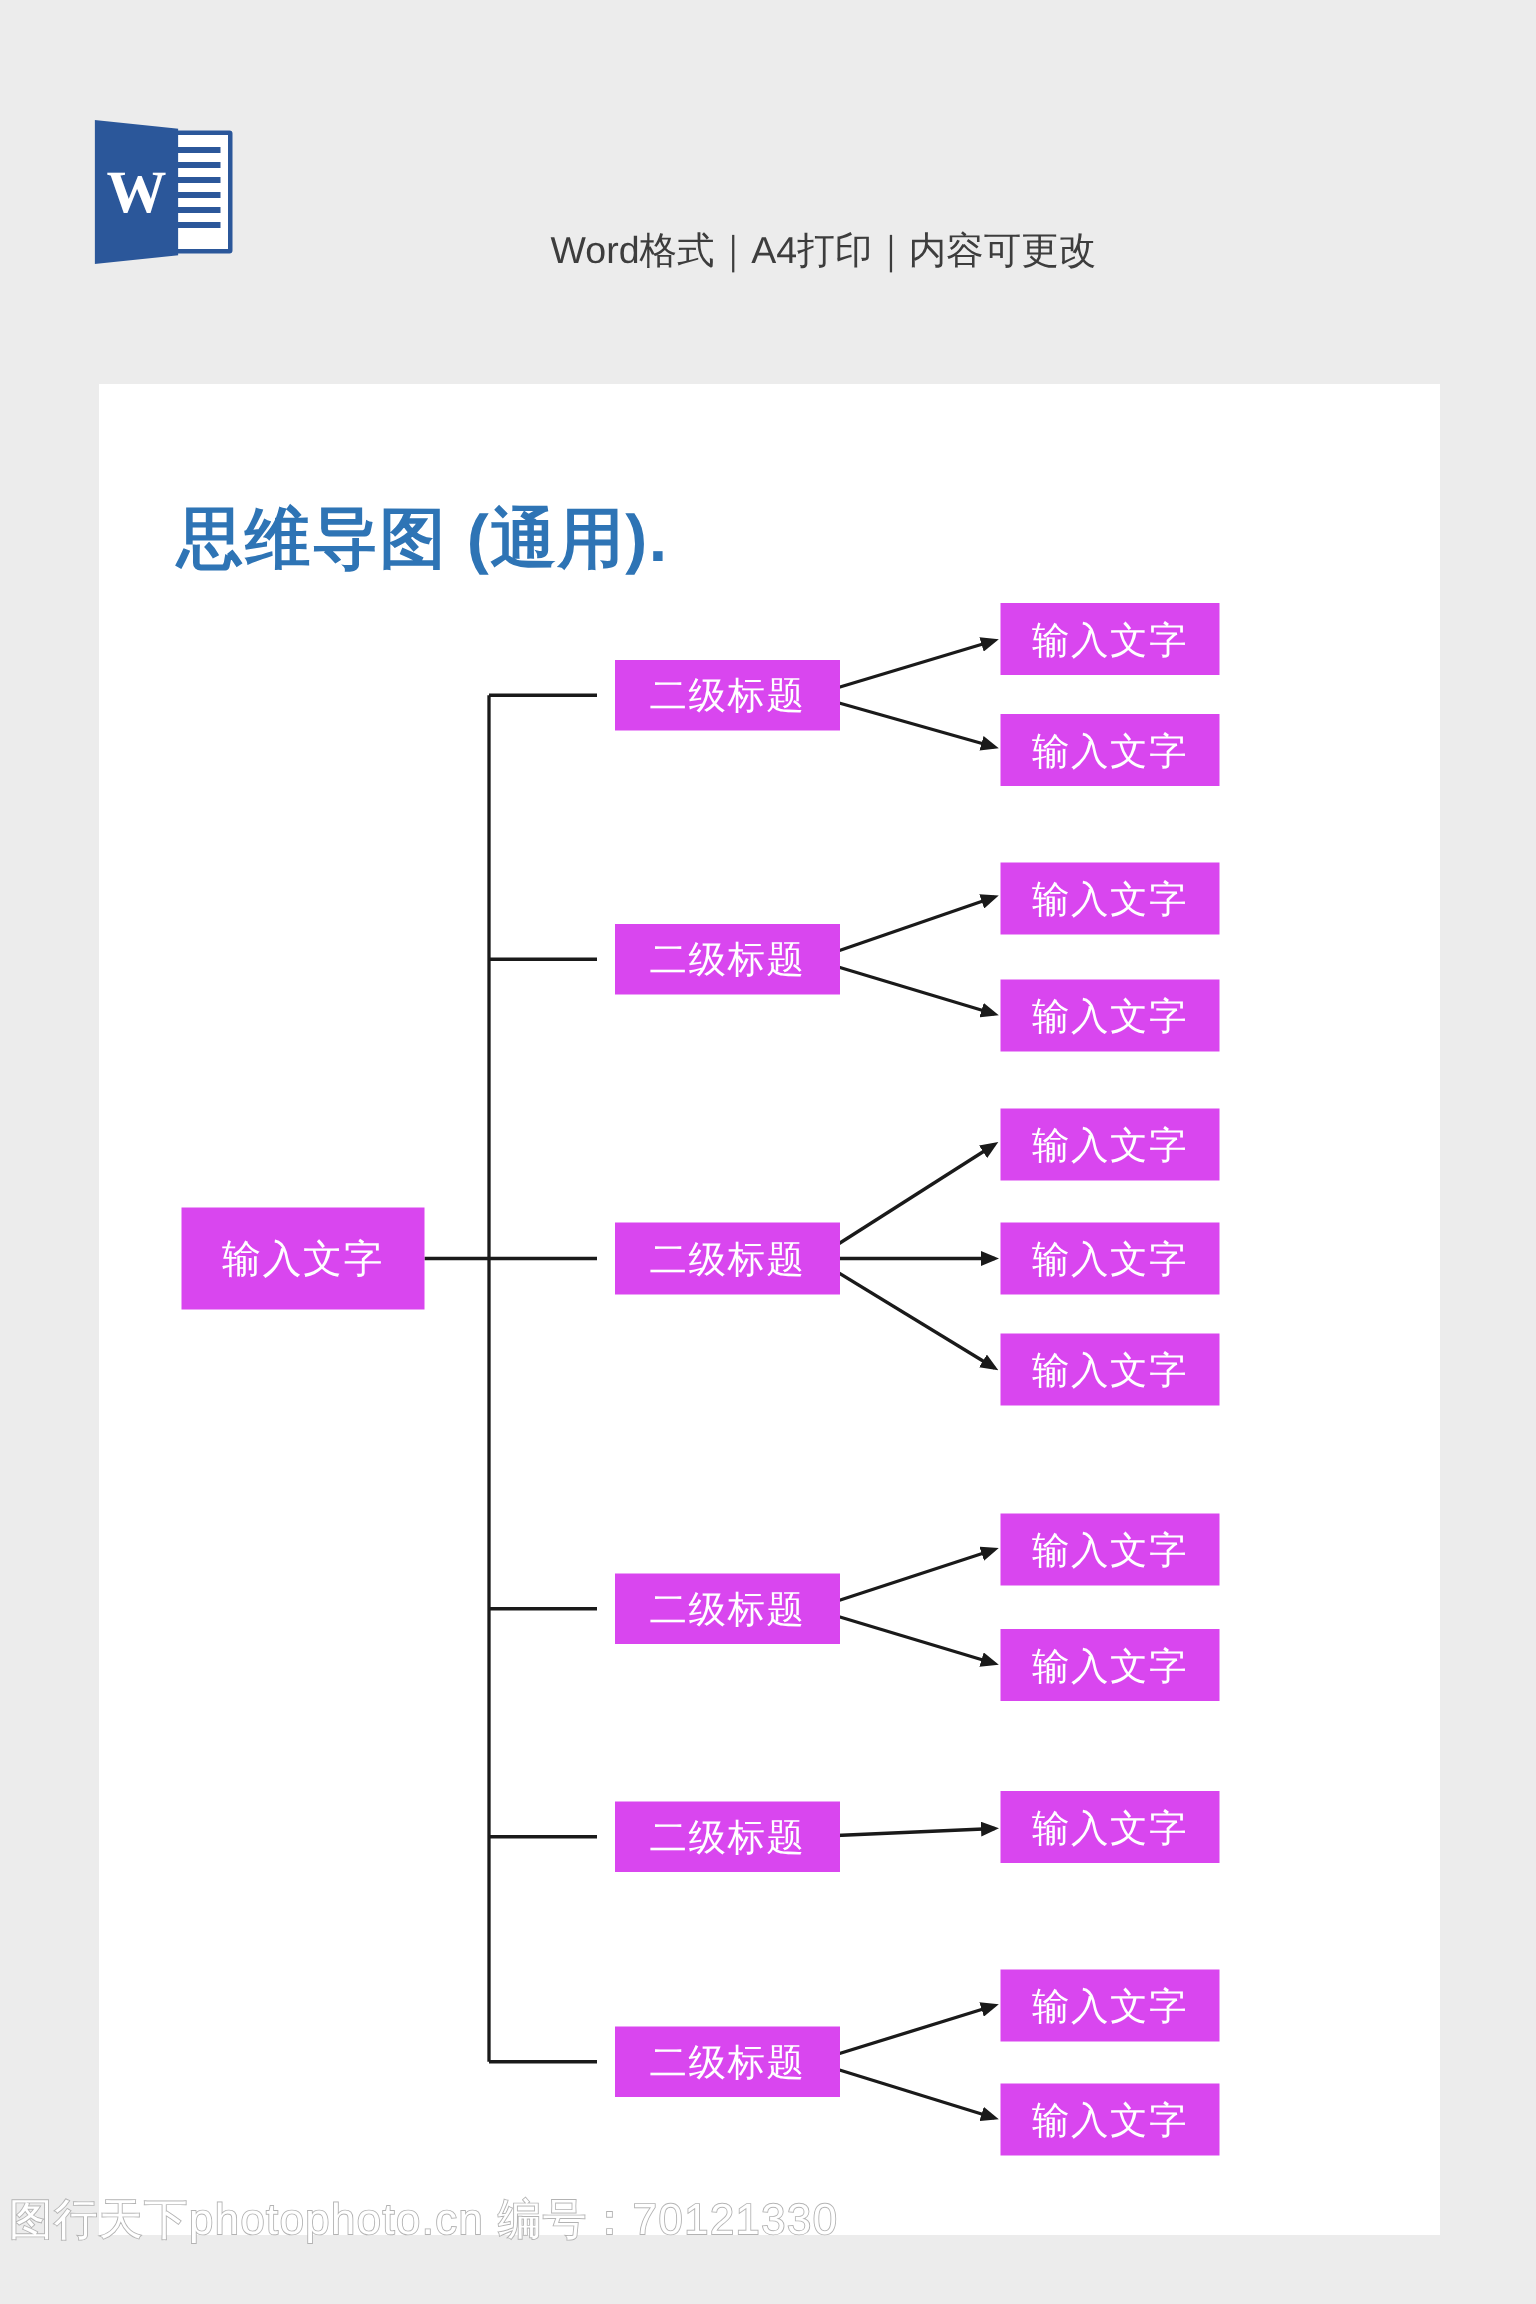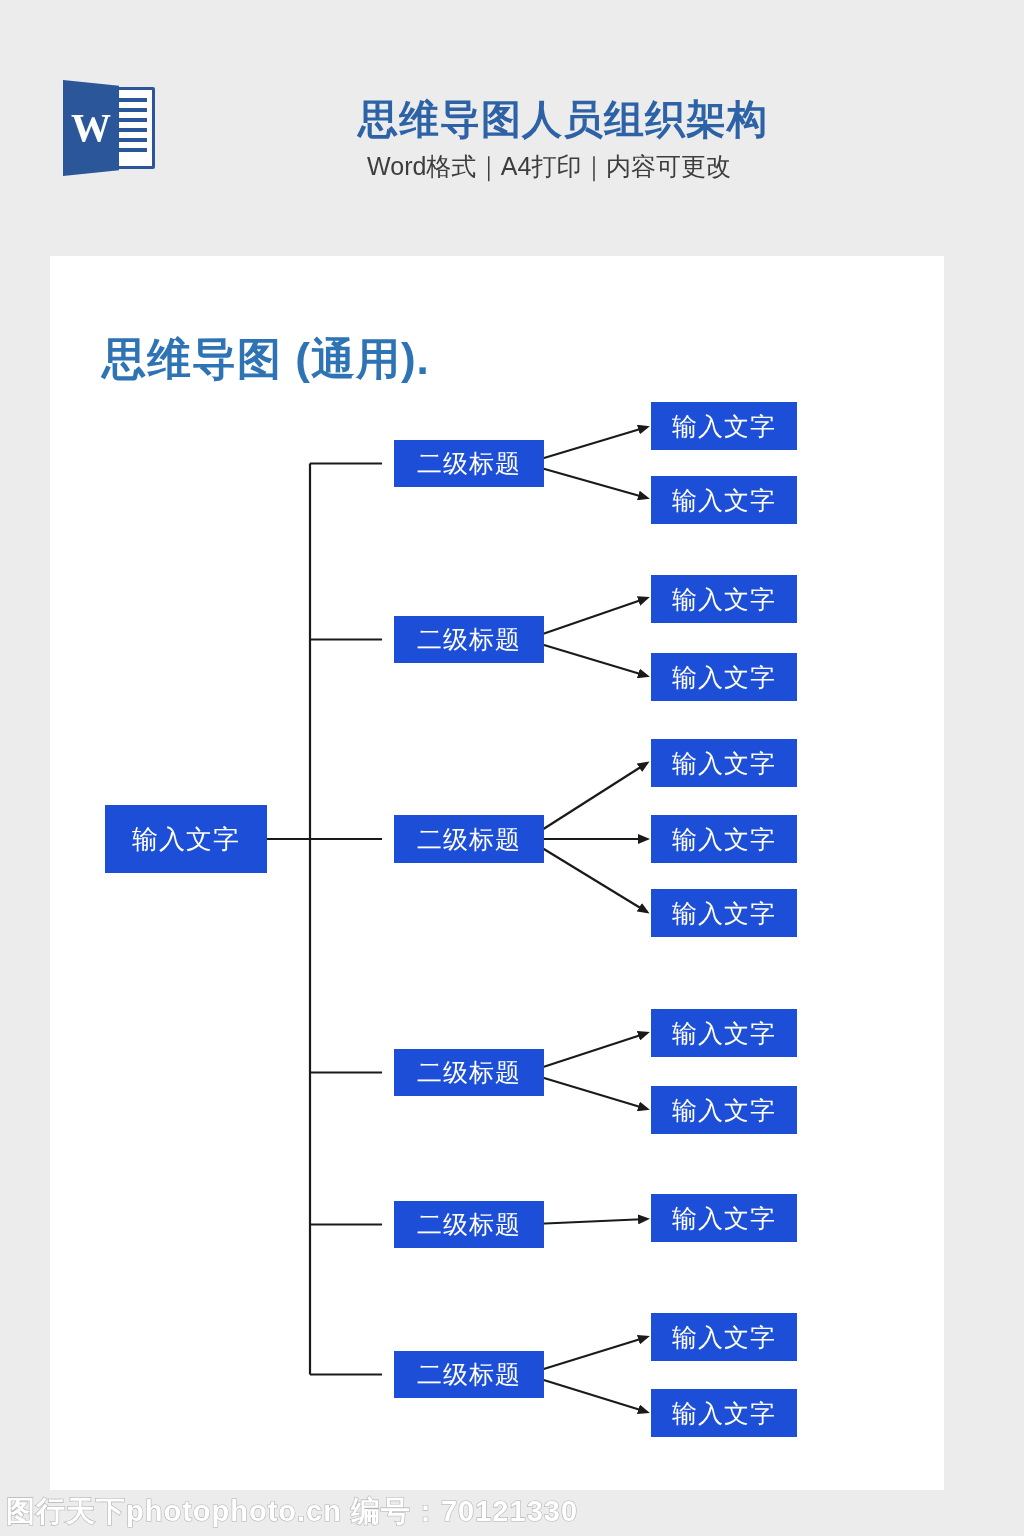--- a/index.html
+++ b/index.html
@@ -40,63 +40,62 @@
     font-size: 40px; font-weight: bold; color: #2d63a6; letter-spacing: 1px;
   }
   .header-subtitle {
     position: absolute; left: 0; right: 0; top: 150px;
     padding-left: 74px; text-align: center;
     font-size: 25px; color: #3d3d3d;
   }
 
   
   .page {
-    position: absolute; left: 50px; top: 256px; width: 894px; height: 1234px;
+    position: absolute; left: 66px; top: 256px; width: 894px; height: 1234px;
     background: #ffffff;
   }
   .page-heading {
     position: absolute; left: 52px; top: 74px;
     font-size: 44px; font-weight: bold; color: #2e74b5; letter-spacing: 1px;
   }
 
   
   .connectors { position: absolute; inset: 0; width: 894px; height: 1234px; }
   .node {
-    position: absolute; background: #1d4ed8; color: #ffffff;
+    position: absolute; background: #d946ef; color: #ffffff;
     display: flex; align-items: center; justify-content: center;
     font-size: 25px; letter-spacing: 1px;
   }
   .node.root  { left: 55px;  width: 162px; height: 68px; font-size: 26px; }
   .node.lvl2  { left: 332px; width: 150px; height: 47px; margin-left: 12px; }
   .node.child { left: 601px; width: 146px; height: 48px; }
 
   
   .watermark {
-    position: absolute; left: 6px; top: 1492px;
-    font-size: 29px; font-weight: bold; letter-spacing: 1px;
+    position: absolute; left: 6px; top: 1460px;
+    font-size: 29px; font-weight: normal; letter-spacing: 1px;
     color: #ffffff;
     -webkit-text-stroke: 1.2px #b3b3b3;
     paint-order: stroke fill;
   }
 </style>
 </head>
 <body>
 
 <div class="stage">
 
   <div class="header">
     <div class="word-icon">
       <div class="doc-page">
         <div class="doc-lines"></div>
       </div>
       <div class="front-flap">
         <span>W</span>
       </div>
     </div>
-    <div class="header-title">思维导图人员组织架构</div>
     <div class="header-subtitle">Word格式｜A4打印｜内容可更改</div>
   </div>
 
   <div class="page">
     <div class="page-heading">思维导图 (通用).</div>
 
     <svg class="connectors" viewBox="0 0 894 1234">
       <defs>
         <marker id="arrow" markerWidth="12" markerHeight="10" refX="9" refY="5" orient="auto" markerUnits="userSpaceOnUse">
           <path d="M0,0 L12,5 L0,10 z" fill="#1a1a1a"></path>

